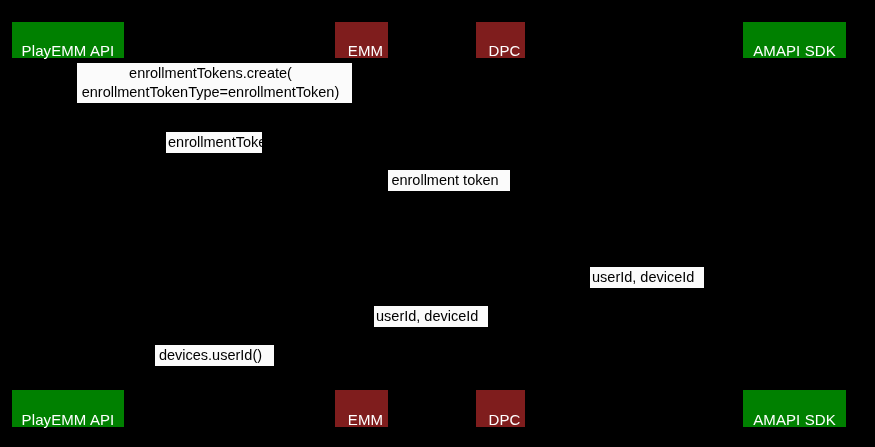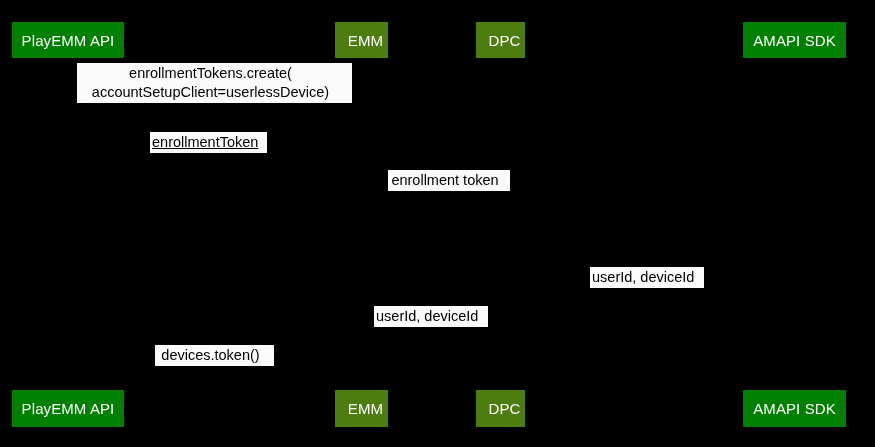--- a/index.html
+++ b/index.html
@@ -17,30 +17,30 @@
     height: 447px;
     background: #000000;
     overflow: hidden;
   }
 
   
   .participant {
     position: absolute;
     box-sizing: border-box;
     display: flex;
-    align-items: center;
+    align-items: flex-end;
     justify-content: center;
     color: #ffffff;
     font-size: 15px;
     line-height: 1;
     white-space: nowrap;
     letter-spacing: 0.1px;
   }
   .participant.green { background: #008000; }
-  .participant.blue  { background: #4d7c0f; padding-left: 8px; }
+  .participant.blue  { background: #7f1d1d; padding-left: 8px; }
 
   
   .lifeline {
     position: absolute;
     width: 1px;
     background: #000000;
   }
 
   
   .arrow-line {
@@ -105,26 +105,26 @@
     <span>DPC</span>
   </div>
   <div class="participant green" style="left:743px; top:390px; width:103px; height:37px;">
     <span>AMAPI SDK</span>
   </div>
 
   <div class="arrow-line" style="left:67px; top:108px; width:294px;"></div>
   <div class="arrow-head left" style="left:67px; top:104px;"></div>
   <div class="msg-label" style="left:77px; top:63px; width:275px;">
     <span class="l1">enrollmentTokens.create(</span>
-    <span class="l2">accountSetupClient=userlessDevice)</span>
+    <span class="l2">enrollmentTokenType=enrollmentToken)</span>
   </div>
 
   <div class="arrow-line" style="left:67px; top:156px; width:294px;"></div>
   <div class="arrow-head right" style="left:353px; top:152px;"></div>
-  <div class="msg-label" style="left:150px; top:132px; width:117px;text-decoration:underline;">
+  <div class="msg-label" style="left:166px; top:132px; width:96px;">
     <span class="l1">enrollmentToken</span>
   </div>
 
   <div class="arrow-line" style="left:361px; top:195px; width:139px;"></div>
   <div class="arrow-head right" style="left:492px; top:191px;"></div>
   <div class="msg-label" style="left:388px; top:170px; width:122px;">
     <span class="l1">enrollment token</span>
   </div>
 
   <div class="arrow-line" style="left:500px; top:243px; width:294px;"></div>
@@ -138,16 +138,16 @@
 
   <div class="arrow-line" style="left:361px; top:330px; width:139px;"></div>
   <div class="arrow-head left" style="left:361px; top:326px;"></div>
   <div class="msg-label" style="left:374px; top:306px; width:114px;">
     <span class="l1">userId, deviceId</span>
   </div>
 
   <div class="arrow-line" style="left:67px; top:369px; width:294px;"></div>
   <div class="arrow-head left" style="left:67px; top:365px;"></div>
   <div class="msg-label" style="left:155px; top:345px; width:119px;">
-    <span class="l1">devices.token()</span>
+    <span class="l1">devices.userId()</span>
   </div>
 
 </div>
 
 </body></html>

